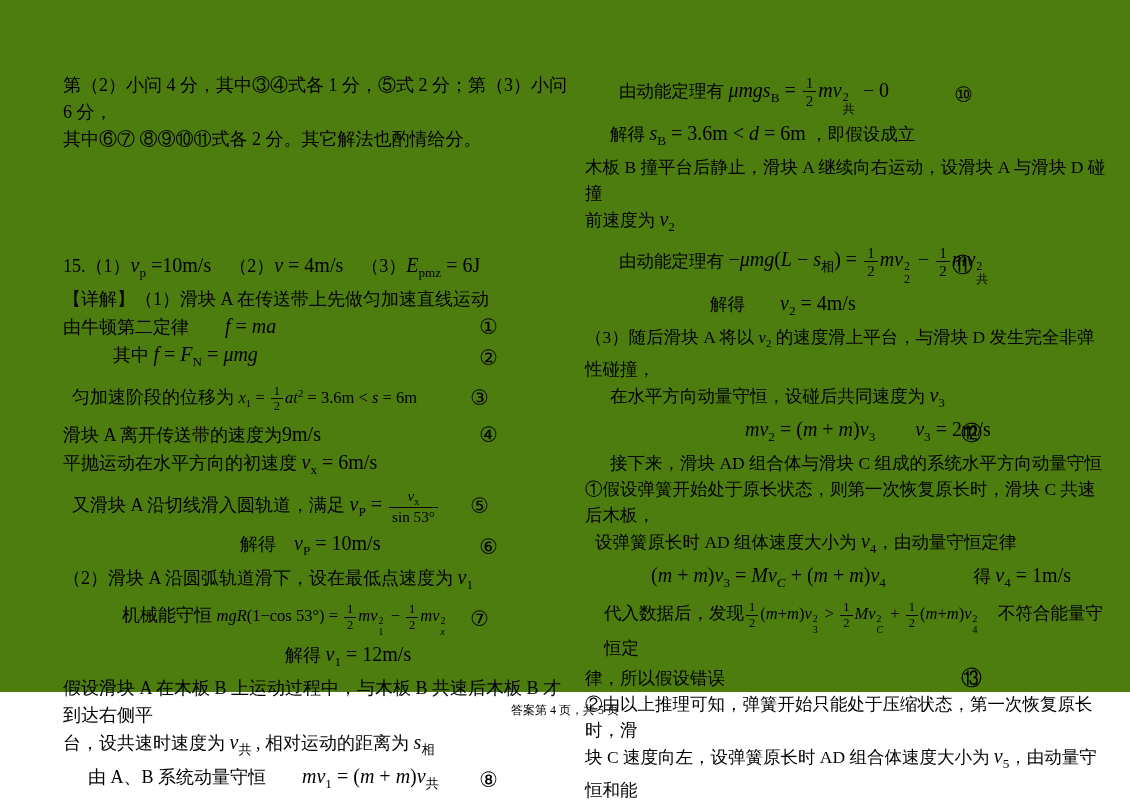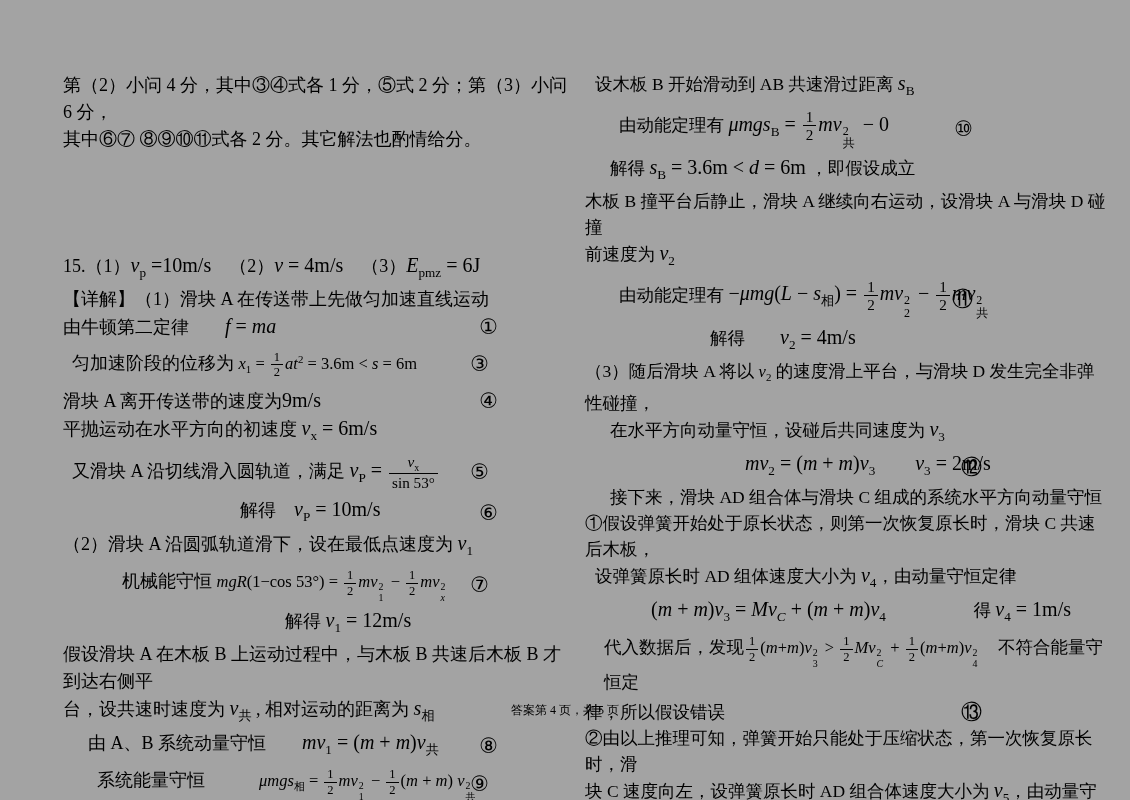--- a/index.html
+++ b/index.html
@@ -1,20 +1,20 @@
 <!DOCTYPE html>
 <html><head>
 <meta charset="utf-8">
 <style>
   html,body{margin:0;padding:0;background:#ffffff;}
   body{
     width:1130px;height:800px;overflow:hidden;color:#000;
     font-family:"Liberation Serif","DejaVu Serif",serif;
   }
-  .page{position:relative;width:1130px;height:800px;background:#a3a3a3;}
+  .page{position:relative;width:1130px;height:692px;background:#4d7c0f;}
   .col{position:absolute;}
   .col-left{left:63px;top:72px;width:505px;font-size:18px;line-height:27px;}
   .col-right{left:585px;top:70px;width:527px;font-size:17.5px;line-height:26px;}
   .line{position:relative;}
   .txt{display:inline-block;width:100%;}
   
   .num{
     position:absolute;top:50%;transform:translateY(-50%);
     font-size:21px;font-family:"DejaVu Sans",sans-serif;line-height:1;
   }
@@ -58,20 +58,21 @@
 </head>
 <body>
 
 <div class="page">
   <div class="col col-left">
       <div class="line"><span class="txt">第（2）小问 4 分，其中③④式各 1 分，⑤式 2 分；第（3）小问 6 分，</span></div>
       <div class="line"><span class="txt">其中⑥⑦ ⑧⑨⑩⑪式各 2 分。其它解法也酌情给分。</span></div>
       <div class="line gapA"><span class="txt">15.（1）<m><i>v</i><sub>p</sub> =10m/s</m>　（2）<m><i>v</i> = 4m/s</m>　（3）<m><i>E</i><sub>pmz</sub> = 6J</m></span></div>
       <div class="line"><span class="txt">【详解】（1）滑块 A 在传送带上先做匀加速直线运动</span></div>
       <div class="line"><span class="txt">由牛顿第二定律　　<m><i>f</i> = <i>ma</i></m></span><span class="num">①</span></div>
+      <div class="line i50"><span class="txt">其中 <m><i>f</i> = <i>F</i><sub>N</sub> = <i>μmg</i></m></span><span class="num">②</span></div>
       <div class="line tall"><span class="txt">匀加速阶段的位移为 <m class="sm"><i>x</i><sub>1</sub> = <span class="f">
               <b>1</b>
               <b>2</b>
             </span><i>at</i><sup>2</sup> = 3.6m &lt; <i>s</i> = 6m</m></span><span class="num">③</span></div>
       <div class="line"><span class="txt">滑块 A 离开传送带的速度为<m>9m/s</m></span><span class="num">④</span></div>
       <div class="line"><span class="txt">平抛运动在水平方向的初速度 <m><i>v</i><sub>x</sub> = 6m/s</m></span></div>
       <div class="line tall"><span class="txt">又滑块 A 沿切线滑入圆轨道，满足 <m><i>v</i><sub>P</sub> = <span class="f">
               <b><i>v</i><sub>x</sub></b>
               <b>sin 53°</b>
             </span></m></span><span class="num">⑤</span></div>
@@ -102,21 +103,20 @@
               <b>1</b>
             </span> − <span class="f">
               <b>1</b>
               <b>2</b>
             </span>(<i>m</i> + <i>m</i>)&nbsp;<i>v</i><span class="ss">
               <b>2</b>
               <b>共</b>
             </span></m></span><span class="num">⑨</span></div>
     </div>
   <div class="col col-right">
-      <div class="line i10"><span class="txt">设木板 B 开始滑动到 AB 共速滑过距离 <m><i>s</i><sub>B</sub></m></span></div>
       <div class="line i25 tall"><span class="txt">由动能定理有 <m><i>μmgs</i><sub>B</sub> = <span class="f">
               <b>1</b>
               <b>2</b>
             </span><i>mv</i><span class="ss">
               <b>2</b>
               <b>共</b>
             </span> − 0</m></span><span class="num">⑩</span></div>
       <div class="line i25"><span class="txt">解得 <m><i>s</i><sub>B</sub> = 3.6m &lt; <i>d</i> = 6m</m> ，即假设成立</span></div>
       <div class="line"><span class="txt">木板 B 撞平台后静止，滑块 A 继续向右运动，设滑块 A 与滑块 D 碰撞</span></div>
       <div class="line"><span class="txt">前速度为 <m><i>v</i><sub>2</sub></m></span></div>

